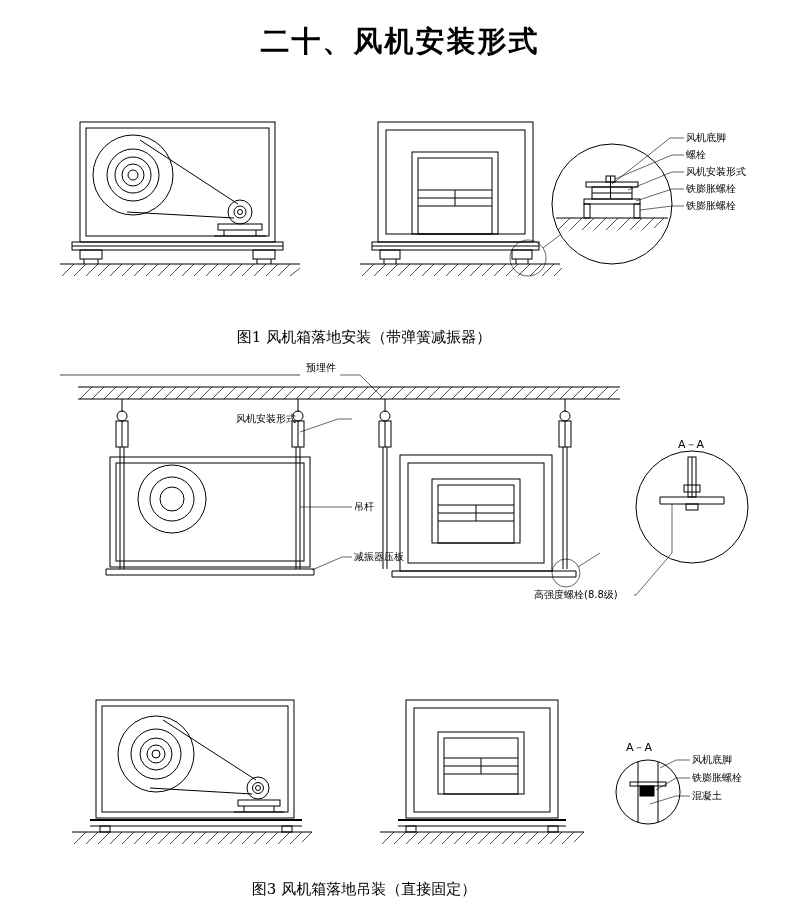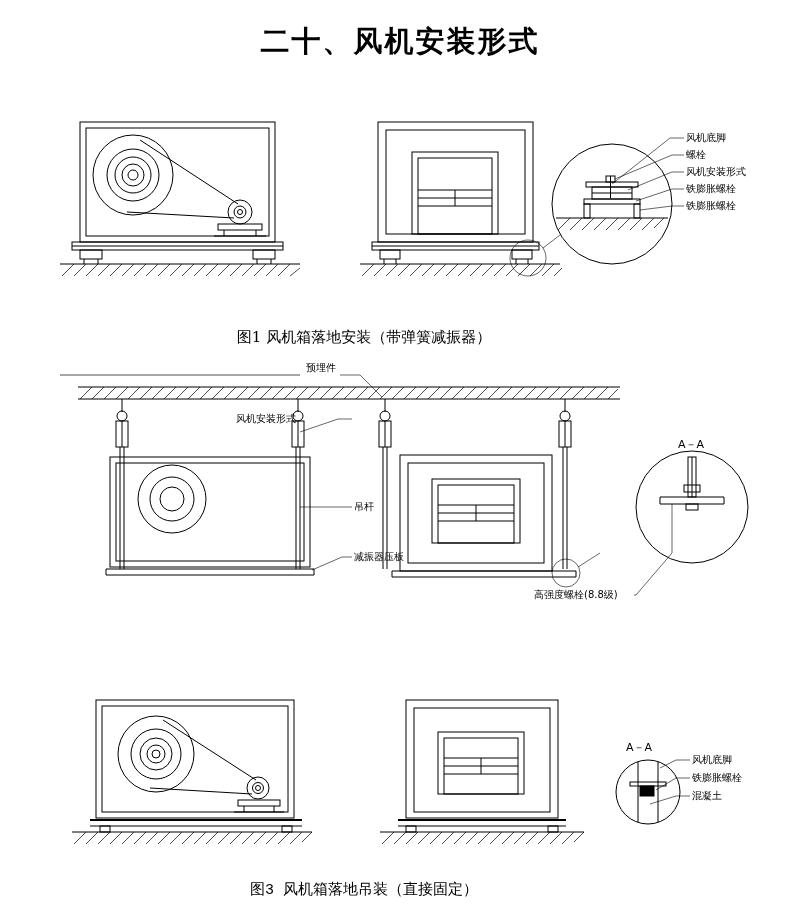--- a/index.html
+++ b/index.html
@@ -34,21 +34,21 @@
   .caption {
     position: absolute;
     width: 728px;
     left: 0;
     text-align: center;
     font-size: 15px;
     font-family: "DejaVu Serif", "Liberation Serif", serif;
   }
   #cap1 { top: 328px; }
   #cap2 { top: 655px; }
-  #cap3 { top: 880px; font-family: Liberation Mono, monospace; }
+  #cap3 { top: 880px; }
 
   .fig {
     position: absolute;
   }
   .lbl {
     position: absolute;
     font-size: 10px;
     line-height: 11px;
     white-space: nowrap;
     font-family: "DejaVu Sans", "Liberation Sans", sans-serif;

